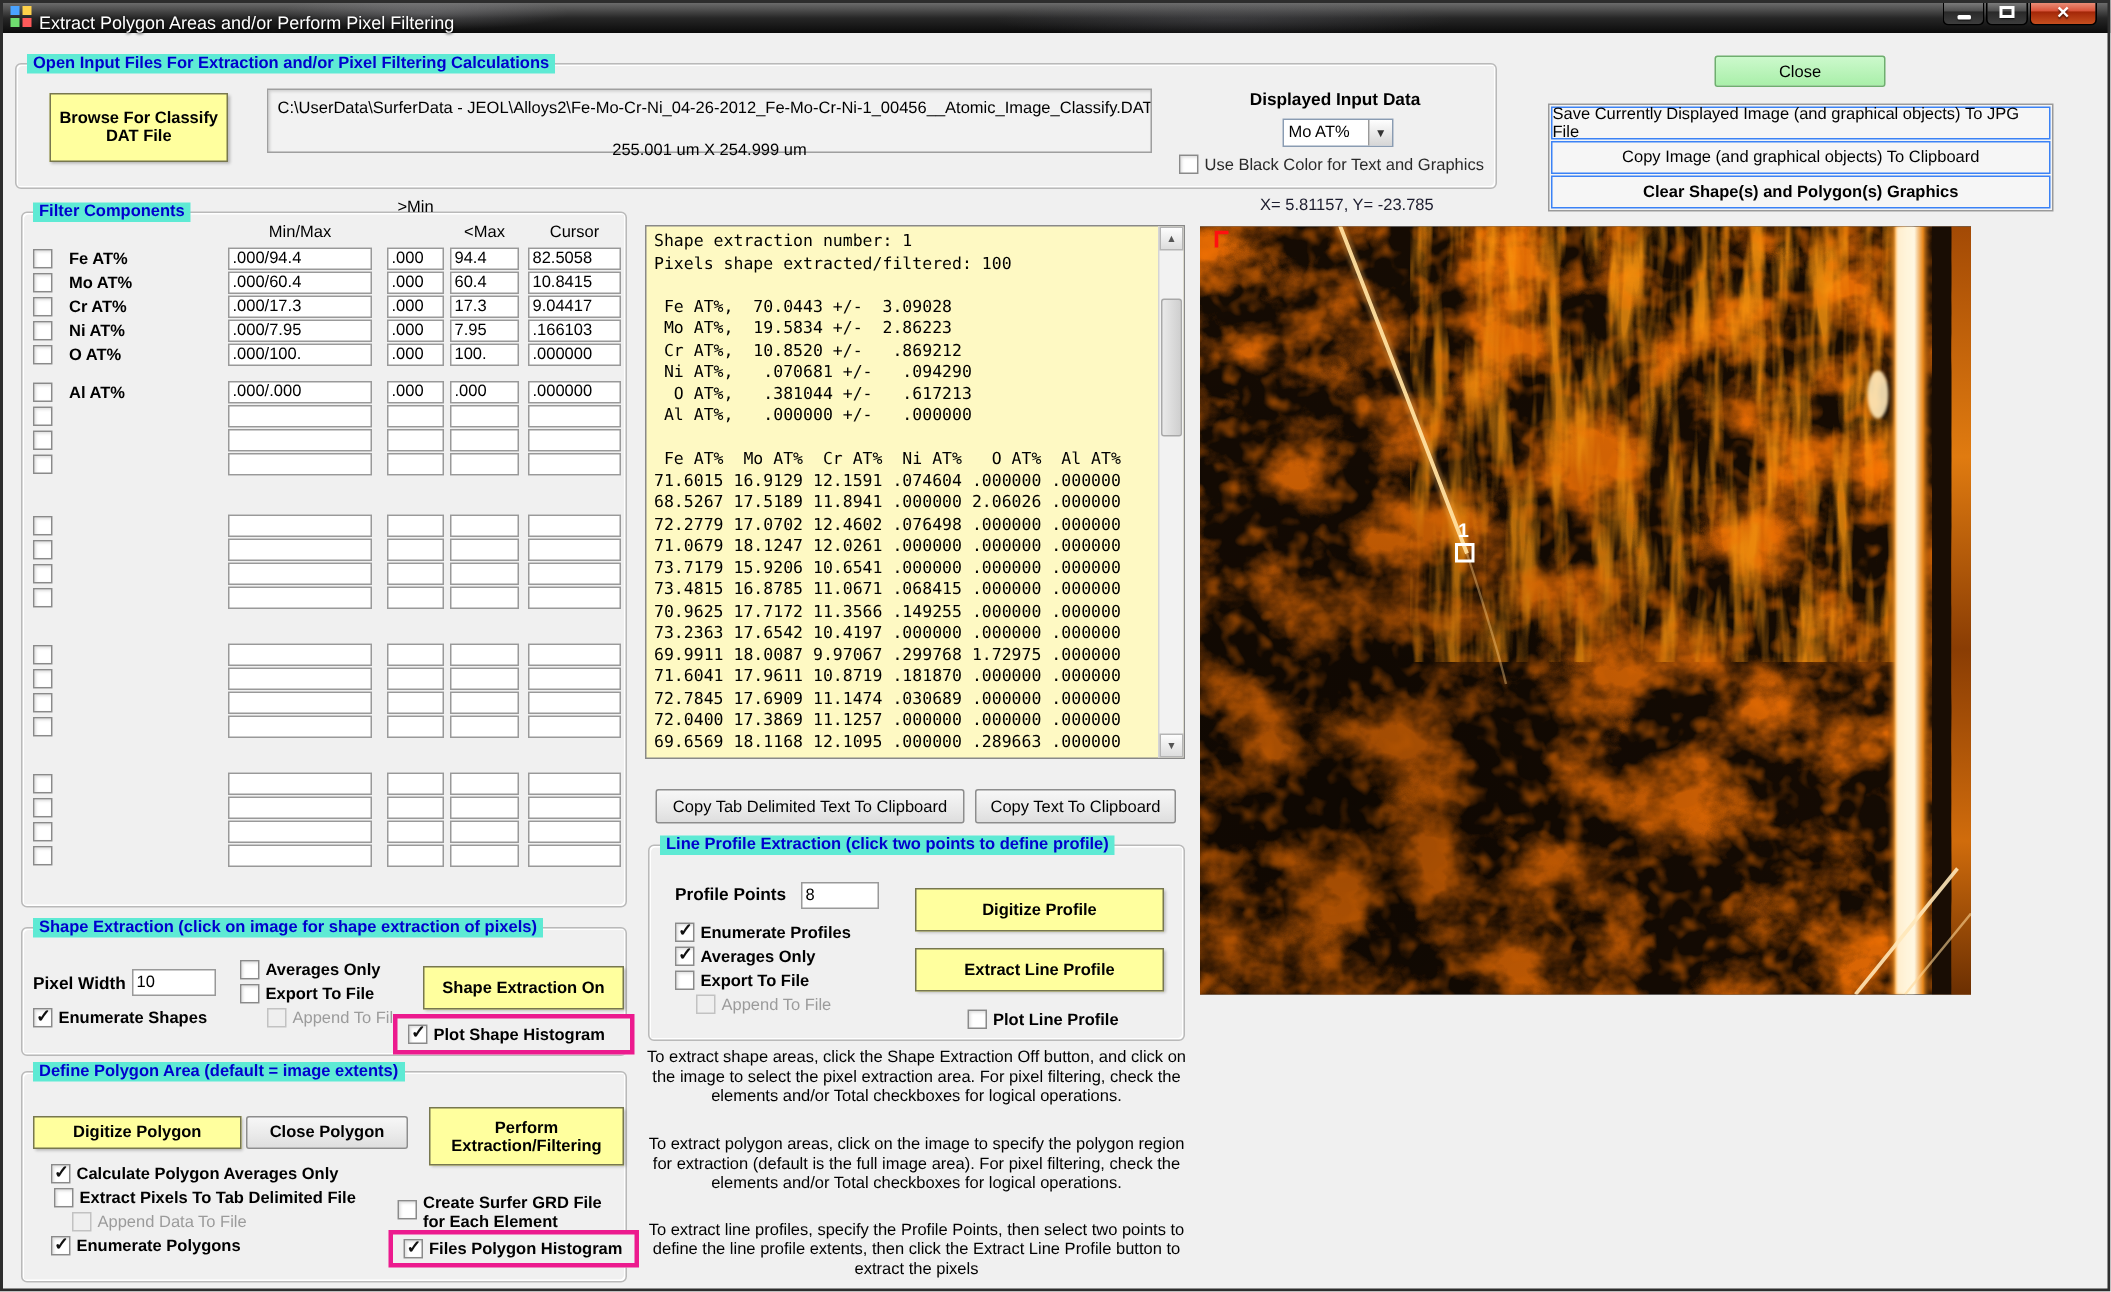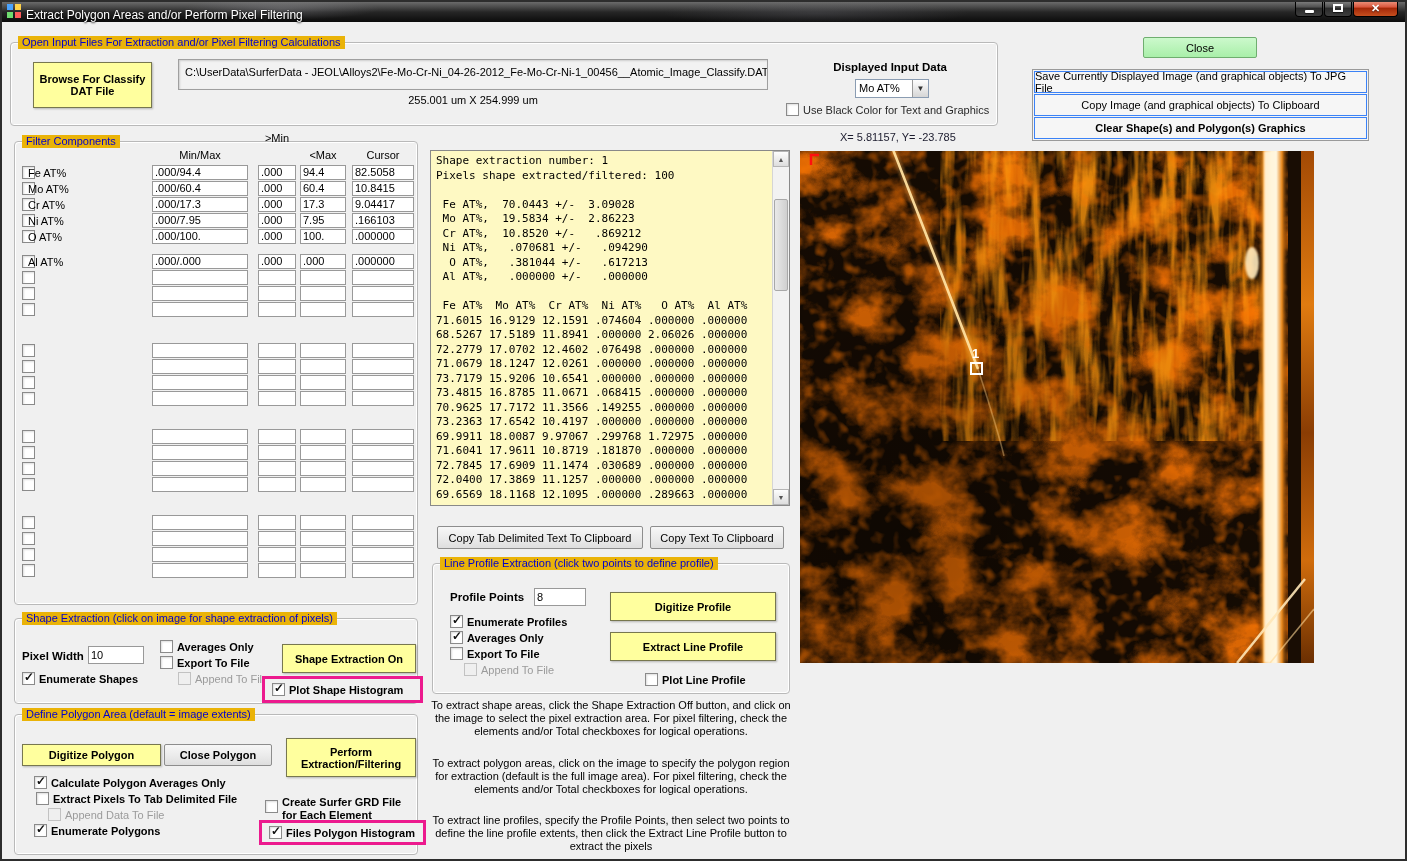--- a/index.html
+++ b/index.html
@@ -13,21 +13,21 @@
 .wtitle{color:#fff;font-size:12px;margin-left:26px;text-shadow:0 1px 2px #000;white-space:nowrap}
 .app-icon{position:absolute;left:6px;top:3px;width:16px;height:16px}
 .winbtns{position:absolute;right:9px;top:0;display:flex;z-index:56}
 .winbtn{width:28px;height:17px;border:1px solid #000;border-top:none;border-radius:0 0 4px 4px;background:linear-gradient(180deg,#8c8c8c,#4f4f4f 45%,#292929 50%,#3d3d3d);display:flex;align-items:center;justify-content:center;cursor:default}
 .winbtn + .winbtn{margin-left:1px}
 .winbtn.close{width:45px;background:linear-gradient(180deg,#f0a28e,#d9543a 45%,#a32708 50%,#c64f1f)}
 .glyph-min{width:9px;height:3px;background:#fff;border-radius:1px;margin-top:6px;box-shadow:0 1px 1px #0008}
 .glyph-max{width:10px;height:8px;border:2px solid #fff;box-shadow:0 1px 1px #0008}
 .glyph-x{color:#fff;font-size:11px;font-weight:bold;text-shadow:0 1px 1px #0008}
 .group{position:absolute;border:1px solid #b9b9b9;border-radius:4px;box-shadow:inset 1px 1px 0 #ffffff,inset -1px -1px 0 #ffffff}
-.gtitle{position:absolute;font-weight:normal;color:#0000cd;background:#eab308;padding:0 4px;z-index:2;line-height:13px;white-space:nowrap}
+.gtitle{position:absolute;font-weight:bold;color:#0000cd;background:#5eead4;padding:0 4px;z-index:2;line-height:13px;white-space:nowrap}
 .lbl{position:absolute;white-space:nowrap;line-height:13px}
 .b{font-weight:bold}
 .dis{color:#9b9b9b}
 .cb{position:absolute;width:13px;height:13px;background:#fff;border:1px solid #8a8a8a;box-shadow:inset 1px 1px 2px #00000022}
 .cb.checked::after{content:"✓";position:absolute;left:1px;top:-3px;font-size:12px;font-weight:bold;color:#111}
 .cb.disabled{background:#efefef;border-color:#c2c2c2;box-shadow:none}
 .tfield{position:absolute;background:#fff;border:1px solid #999;height:15px;line-height:13px;padding:0 2px;font-size:11px;overflow:hidden;white-space:nowrap}
 .ybtn{position:absolute;background:#ffff9e;border:1px solid #77774f;box-shadow:1px 1px 2px #00000040;display:flex;flex-direction:column;align-items:center;justify-content:center;font-weight:bold;text-align:center;cursor:default;font-size:11px}
 .gbtn{position:absolute;background:linear-gradient(180deg,#f7f7f7,#e9e9e9 60%,#dedede);border:1px solid #8d8d8d;border-radius:2px;display:flex;align-items:center;justify-content:center;text-align:center;cursor:default}
 .greenbtn{position:absolute;background:linear-gradient(180deg,#ccf9cc,#a9efa9);border:1px solid #6fae6f;border-radius:2px;display:flex;align-items:center;justify-content:center;cursor:default}
@@ -44,21 +44,21 @@
 .varrow.up{top:0}.varrow.down{bottom:0}
 .vthumb{position:absolute;left:1px;top:48px;width:14px;height:92px;background:linear-gradient(90deg,#e9e9e9,#cfcfcf);border:1px solid #a8a8a8;border-radius:2px}
 .colhdr{position:absolute;text-align:center}
 .filter-rows{position:absolute;left:14px;top:165px;width:404px}
 .filter-block{position:relative;margin-bottom:9px}
 .filter-block:nth-child(2){margin-bottom:25px}
 .filter-block:nth-child(3){margin-bottom:22px}
 .filter-block:nth-child(4){margin-bottom:22px}
 .filter-row{position:relative;height:16px}
 .filter-row .cb{left:8px;top:1px}
-.filter-row .flabel{left:14px;top:2px;font-weight:normal}
+.filter-row .flabel{left:32px;top:2px;font-weight:bold}
 .filter-row .tfield{top:0}
 .f-minmax{left:138px;width:96px}
 .f-min{left:244px;width:38px}
 .f-max{left:286px;width:46px}
 .f-cursor{left:338px;width:62px}
 .hlbox{position:absolute;border:3px solid #ec1a8e;background:#f0f0f0;z-index:5}
 .hlbox .cb{left:7px}
 .hlbox .lbl{left:24px;font-weight:bold}
 .help{position:absolute;left:430px;width:362px;text-align:center;line-height:13.2px}
 .imgwrap{position:absolute;left:800px;top:151px;width:514px;height:512px;background:#000}
@@ -102,21 +102,21 @@
 <div class="group" style="left:14px;top:714px;width:404px;height:141px"></div>
 <span class="gtitle" style="left:22px;top:708px">Define Polygon Area (default = image extents)</span>
 
 <div class="group" style="left:432px;top:563px;width:358px;height:131px"></div>
 <span class="gtitle" style="left:440px;top:557px">Line Profile Extraction (click two points to define profile)</span>
 
 <div class="ybtn" style="left:33px;top:62px;width:119px;height:46px">
   <span>Browse For Classify</span>
   <span>DAT File</span>
 </div>
-<div class="sunken" style="left:178px;top:59px;width:590px;height:31px;padding:6px 0 0 6px;white-space:nowrap;overflow:hidden">C:\UserData\SurferData - JEOL\Alloys2\Fe-Mo-Cr-Ni_04-26-2012_Fe-Mo-Cr-Ni-1_00456__Atomic_Image_Classify.DAT</div>
+<div class="sunken" style="left:178px;top:59px;width:590px;height:43px;padding:6px 0 0 6px;white-space:nowrap;overflow:hidden">C:\UserData\SurferData - JEOL\Alloys2\Fe-Mo-Cr-Ni_04-26-2012_Fe-Mo-Cr-Ni-1_00456__Atomic_Image_Classify.DAT</div>
 <div class="lbl" style="left:178px;top:94px;width:590px;text-align:center;white-space:nowrap">255.001 um X  254.999 um</div>
 <div class="lbl b" style="left:810px;top:61px;width:160px;text-align:center;font-size:11.5px">Displayed Input Data</div>
 <div class="combo" style="left:855px;top:79px;width:74px;height:19px">
   <span class="combo-text">Mo AT%</span>
   <span class="combo-btn">▼</span>
 </div>
 <span class="cb" style="left:786px;top:103px"></span>
 <span class="lbl" style="left:803px;top:104px;color:#2a2a2a">Use Black Color for Text and Graphics</span>
 
 <div class="greenbtn" style="left:1143px;top:37px;width:114px;height:21px">Close</div>

